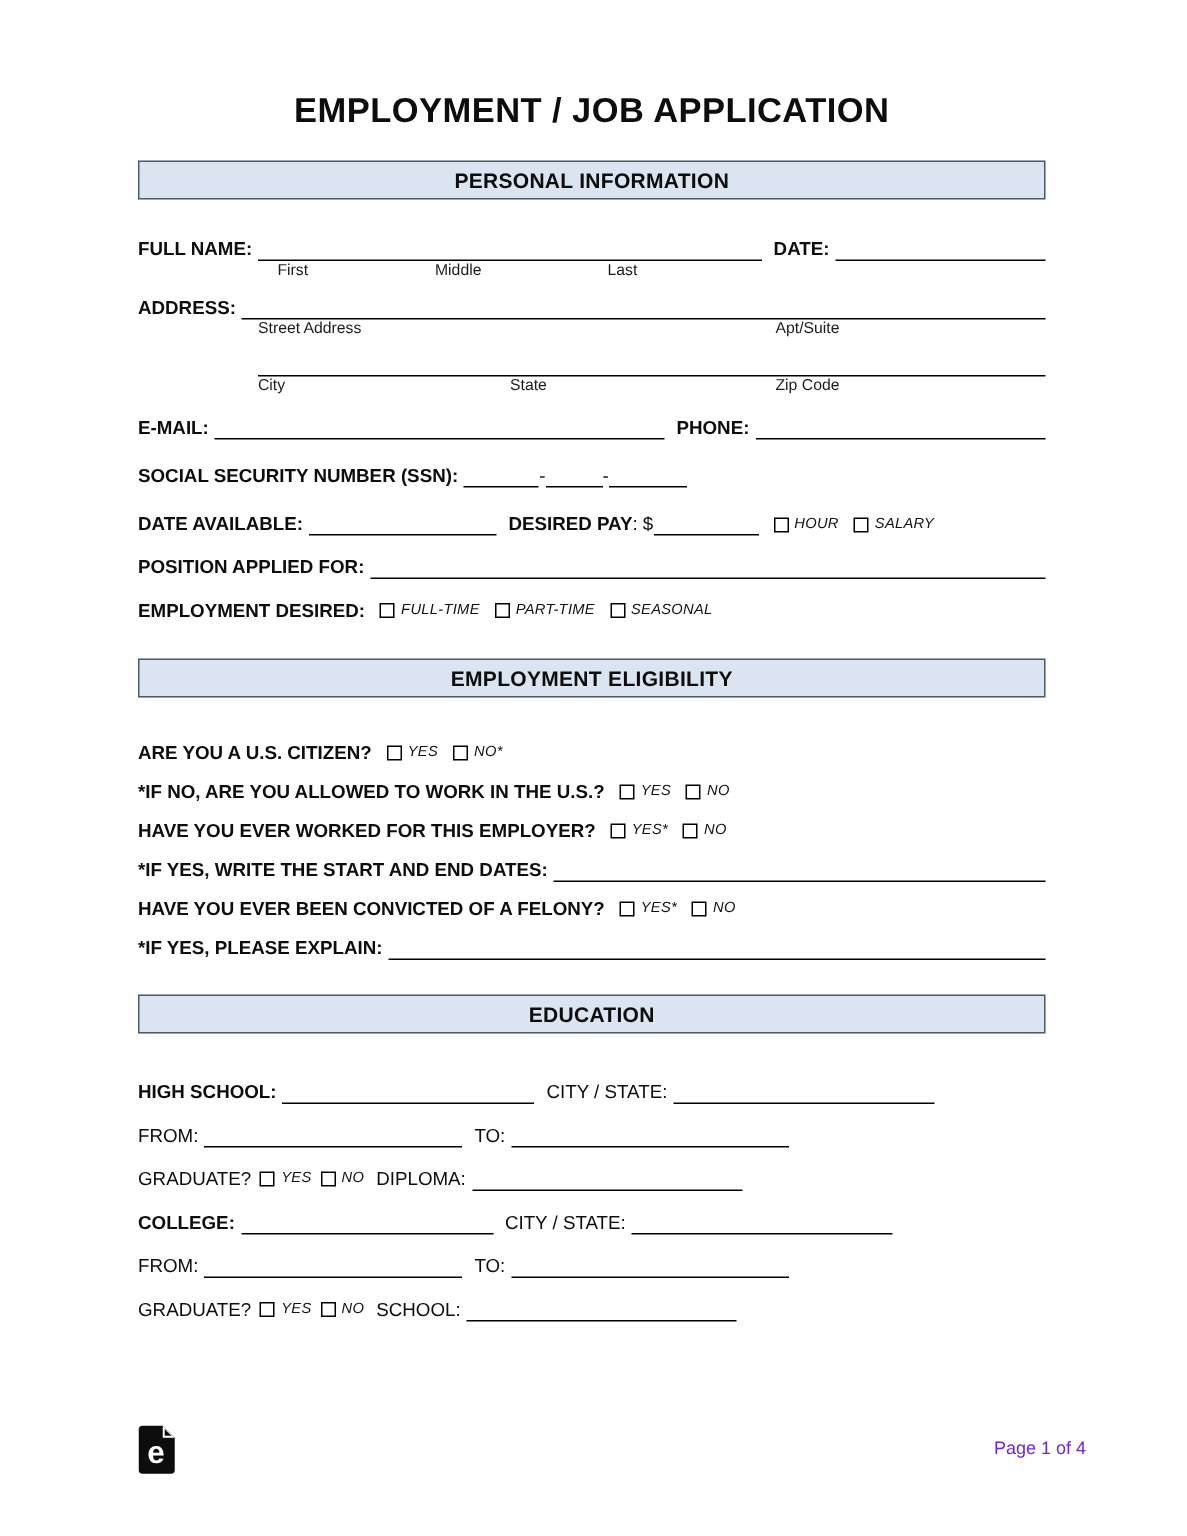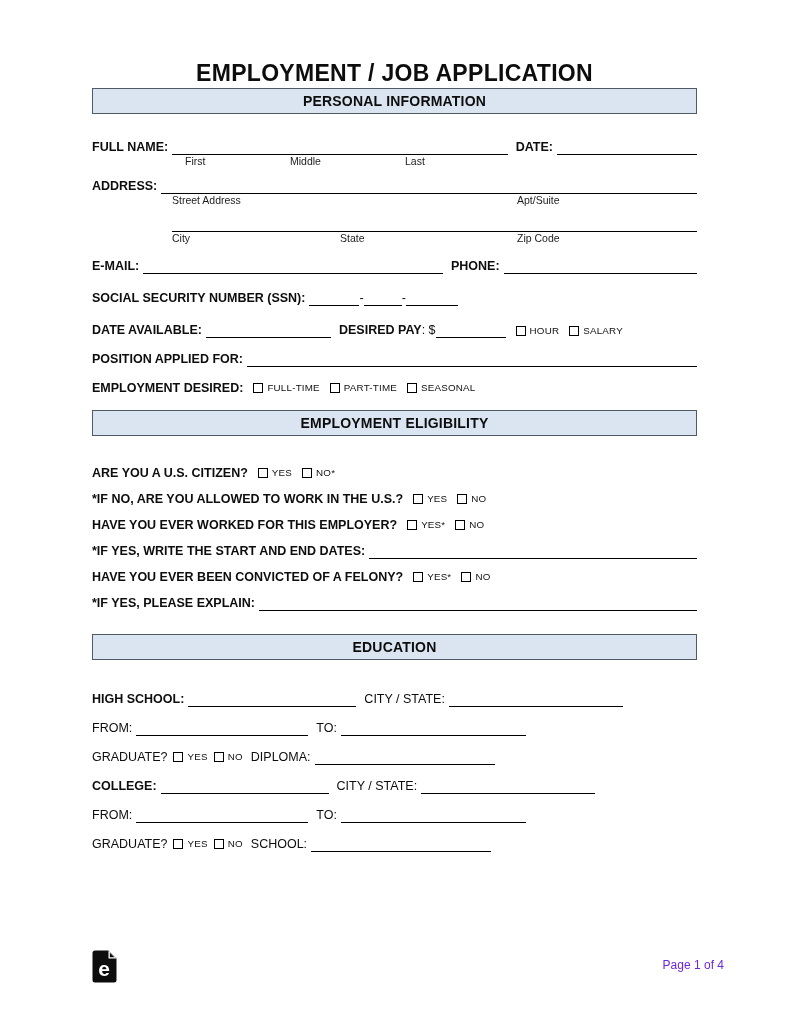--- a/index.html
+++ b/index.html
@@ -16,45 +16,46 @@
   .title {
     margin-top:58px;
     text-align:center;
     font-size:23px;
     font-weight:bold;
     letter-spacing:0.3px;
     line-height:30px;
   }
 
   .sectionbar {
+    margin-top:19px;
     height:26px;
     background:var(--section-bg, #dbe5f1);
     border:1px solid var(--section-border, #4e5a64);
     text-align:center;
     font-size:14px;
     font-weight:bold;
     line-height:24px;
     letter-spacing:0.2px;
   }
-  .sectionbar.elig { margin-top:14px; }
+  .sectionbar.elig { margin-top:24px; }
   .sectionbar.edu  { margin-top:23px; }
 
   .frow { display:flex; align-items:flex-end; }
   .lbl  { font-size:12.5px; font-weight:bold; white-space:nowrap; line-height:15px; }
   .rlbl { font-size:12.5px; font-weight:normal; white-space:nowrap; line-height:15px; }
   .line { border-bottom:1px solid #000; height:15px; display:inline-block; }
   .flex1 { flex:1 1 auto; }
   .gap   { margin-left:8px; }
   .sgap  { margin-left:4px; }
 
   .subrow { position:relative; height:13px; margin-top:0; font-size:10.5px; color:#1c1c1c; }
   .subrow span { position:absolute; top:0; white-space:nowrap; line-height:13px; }
 
   
-  .cbg { display:inline-flex; align-items:center; white-space:nowrap; margin-left:10px; padding-bottom:1px; }
+  .cbg { display:inline-flex; align-items:center; white-space:nowrap; margin-left:10px; padding-bottom:1px;font-style:italic; }
   .cb  { width:10px; height:10px; border:1.5px solid #000; display:inline-block; background:#fff; }
   .cbl { font-size:9.8px; margin-left:4px; letter-spacing:0.2px; line-height:12px; color:#111; }
 
   .footer {
     position:absolute; left:92px; top:950px; width:632px;
     display:flex; justify-content:space-between; align-items:flex-start;
   }
   .pageno { font-size:12px; color:#6d28d9; margin-top:8px; }
 
   

